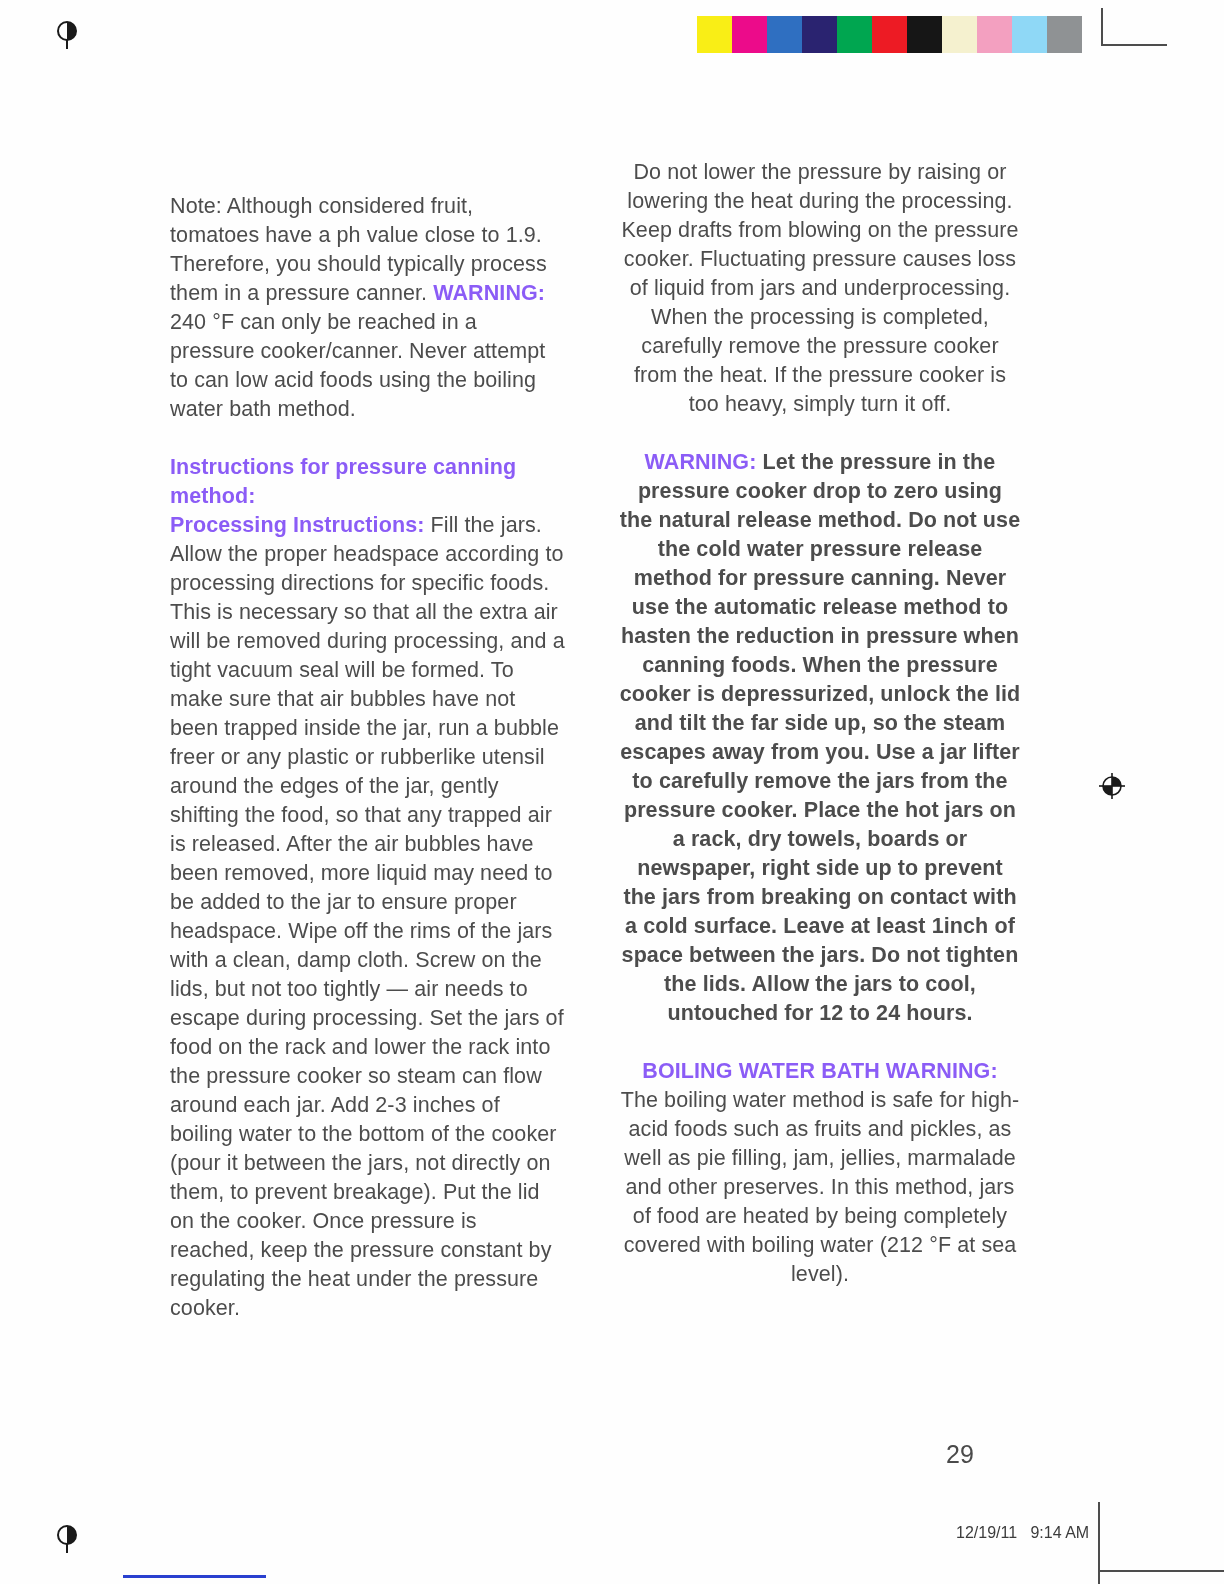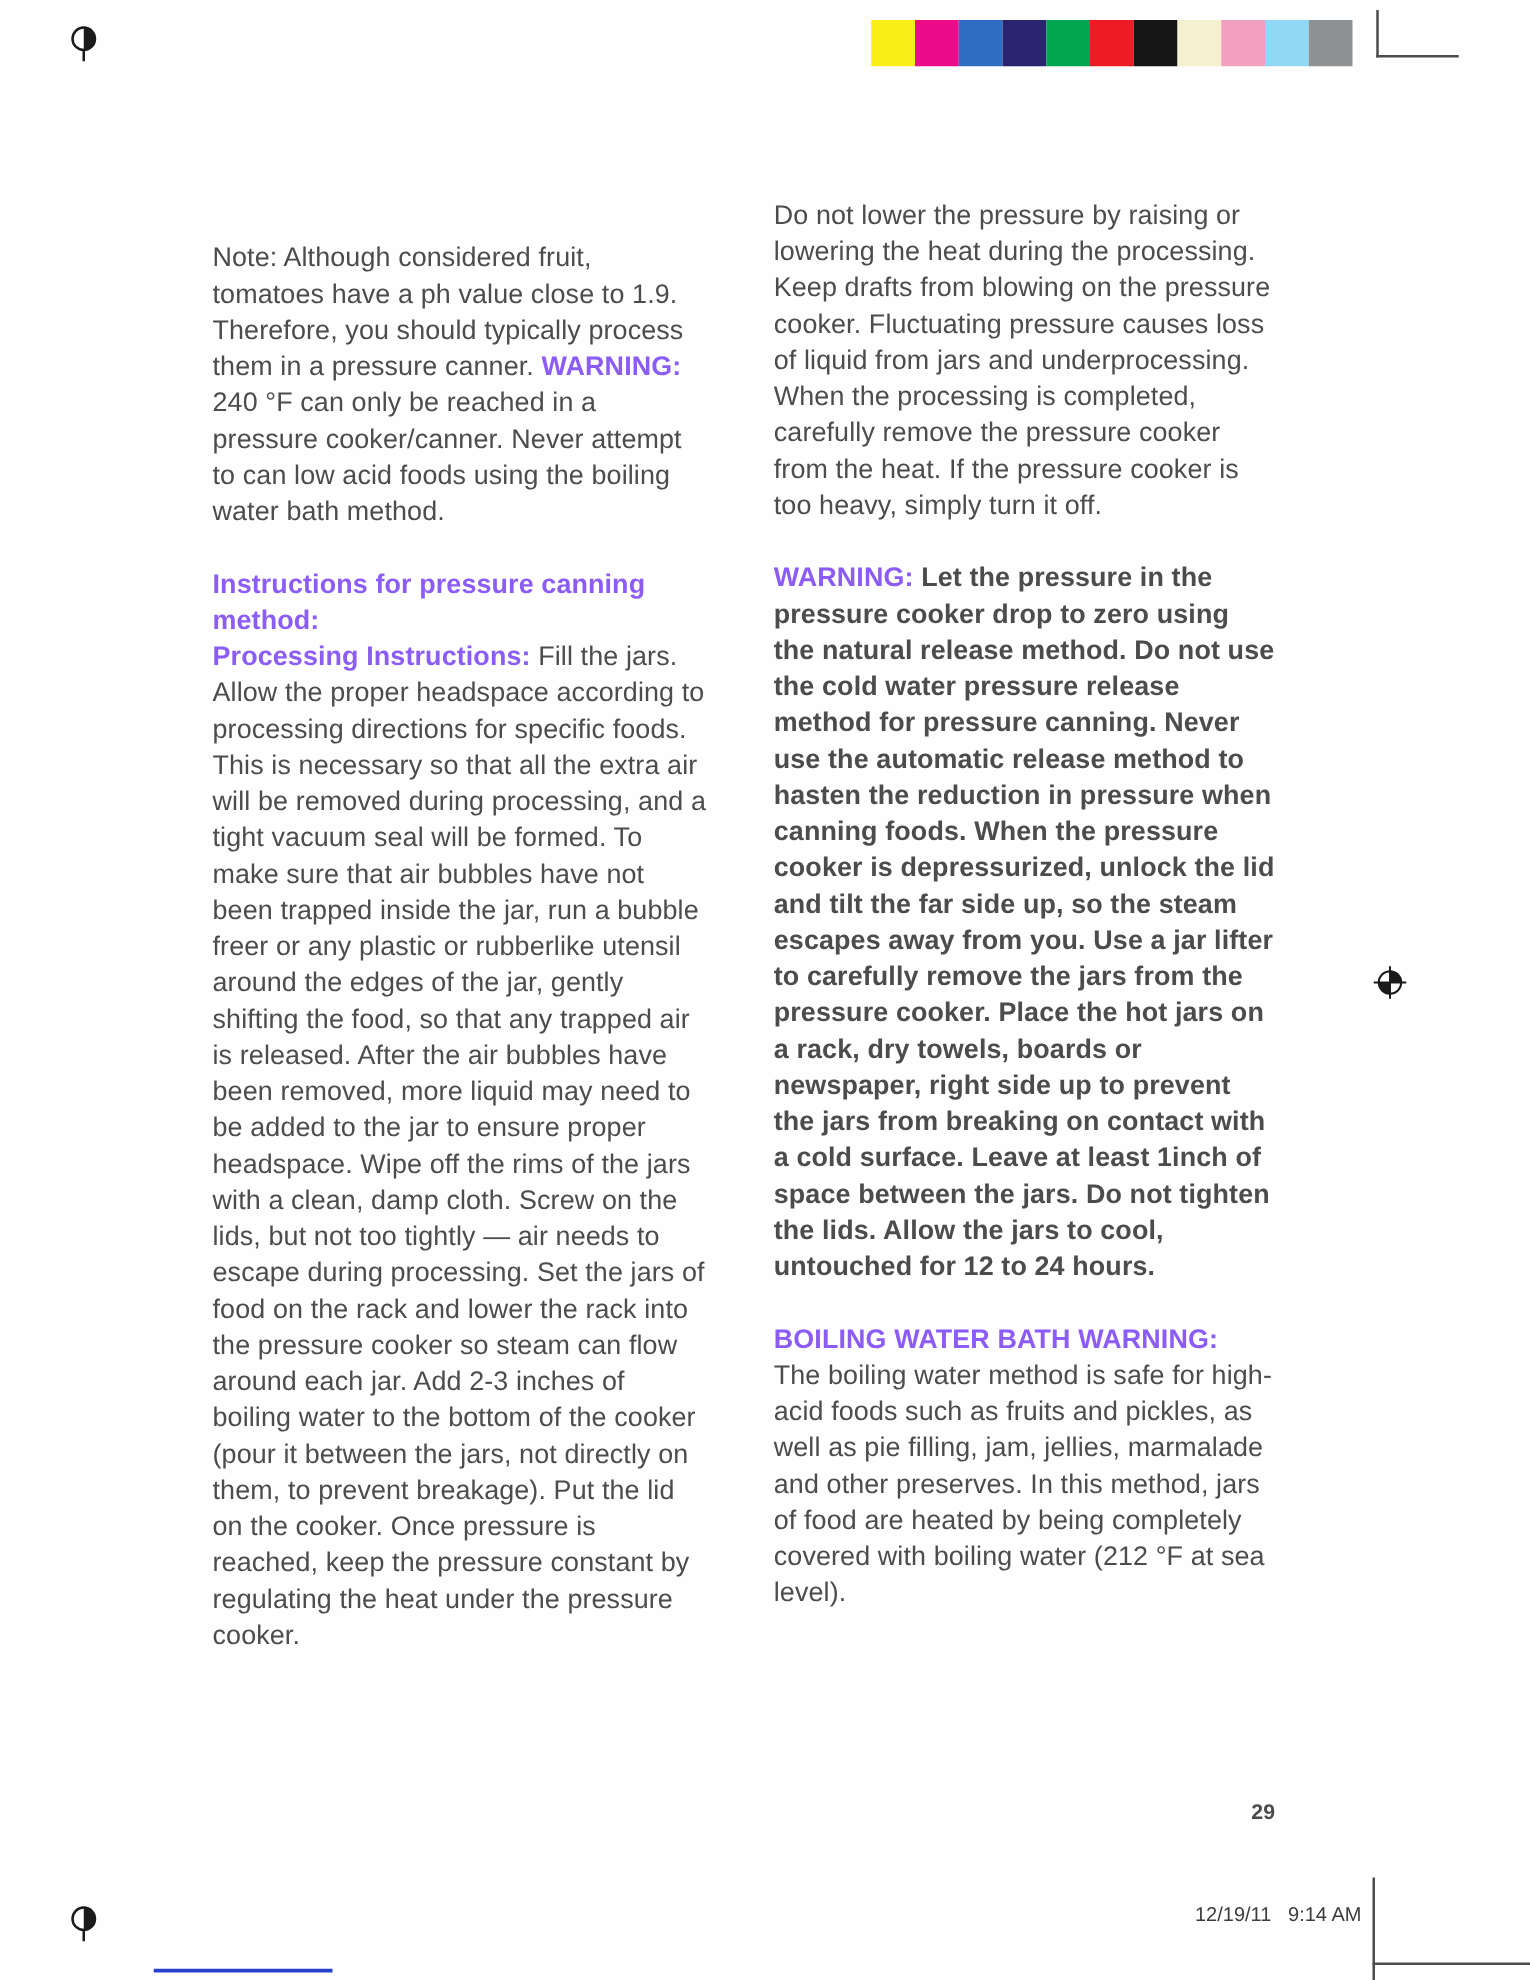--- a/index.html
+++ b/index.html
@@ -19,32 +19,32 @@
 
   
   .col {
     position:absolute;
     font-size:21.5px;
     line-height:29px;
     letter-spacing:0.1px;
     color:#4c4c4c;
   }
   .col-left  { left:170px; top:192px; width:397px; }
-  .col-right { left:619px; top:158px; width:402px; }
+  .col-right { left:619px; top:158px; width:402px;text-align:center; }
   .para { margin:0; }
   .para.gap { margin-top:29px;font-weight:bold; }
   .para b { color:#8b5cf6; }
 
   
   .regmark { position:absolute; }
   .cropline { position:absolute; background:#4d4d4d; }
 
   .page-number {
     position:absolute; left:900px; top:1440px; width:120px;
-    text-align:right; font-size:17px; color:#4a4a4a;font-weight:bold;
+    text-align:center; font-size:25px; color:#4a4a4a;
   }
   .footer-stamp {
     position:absolute; left:956px; top:1524px;
     font-size:16px; font-weight:normal; color:#3c3c3c;
     white-space:pre;
   }
   .blue-line { position:absolute; left:123px; top:1575px; width:143px; height:3px; }
 </style>
 </head>
 <body>

